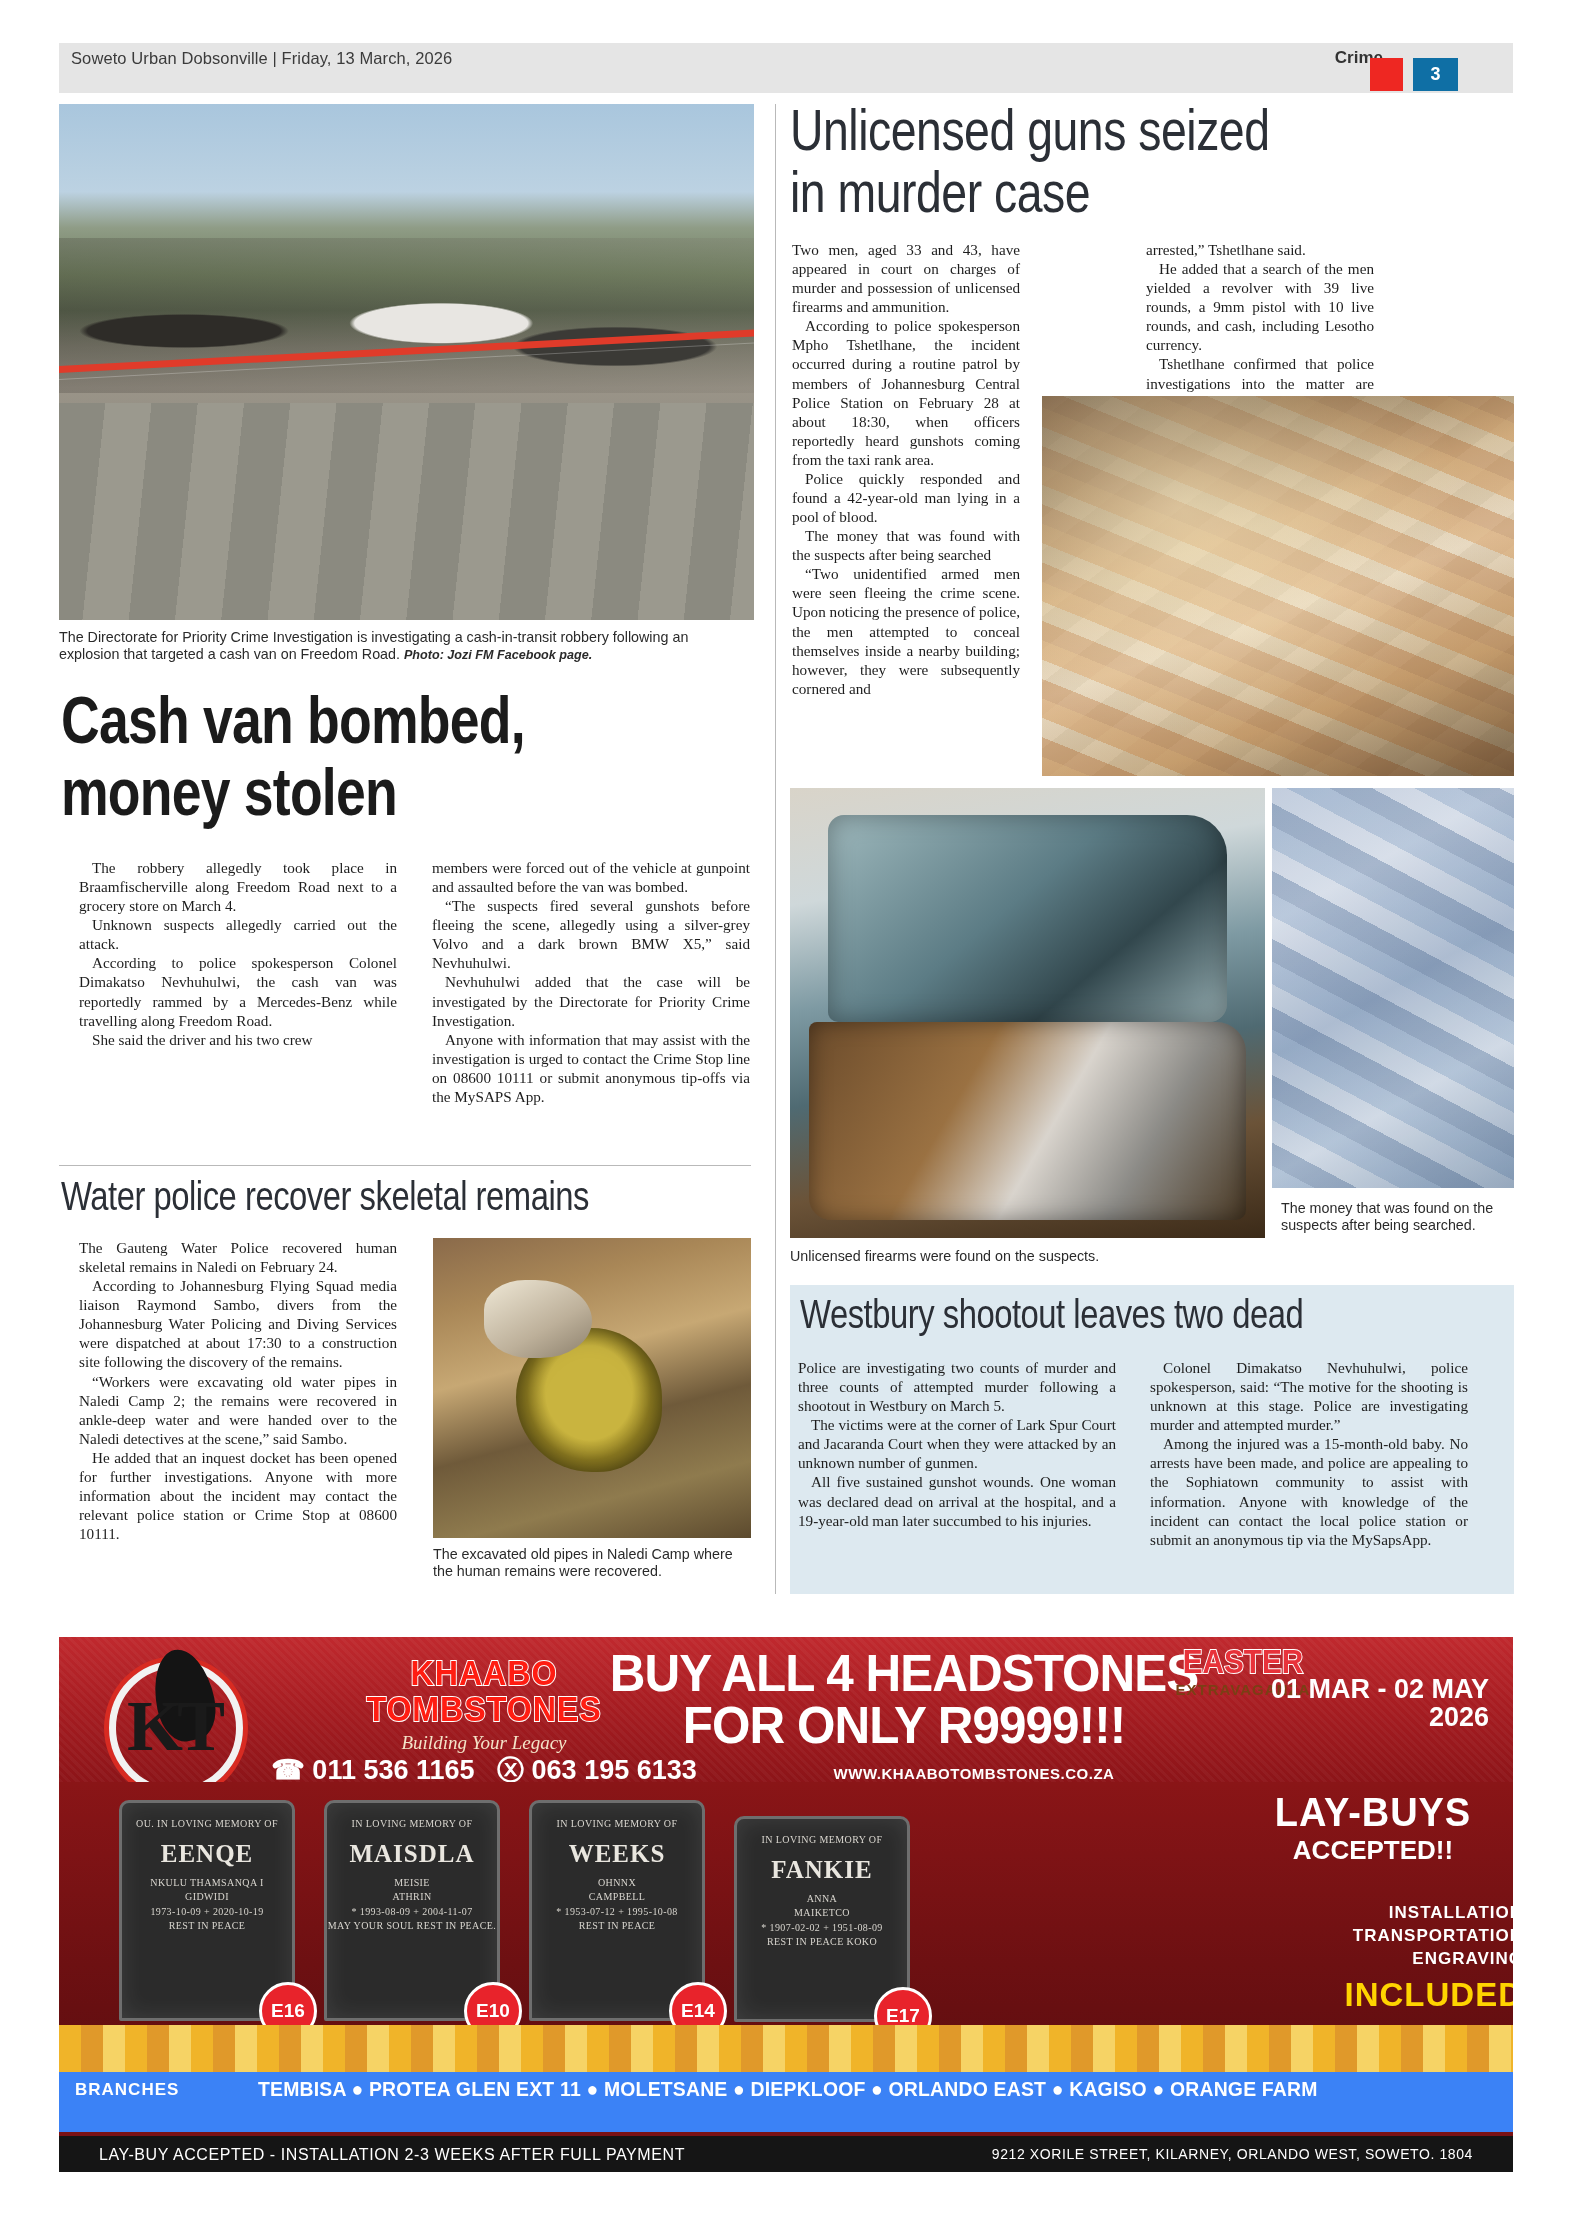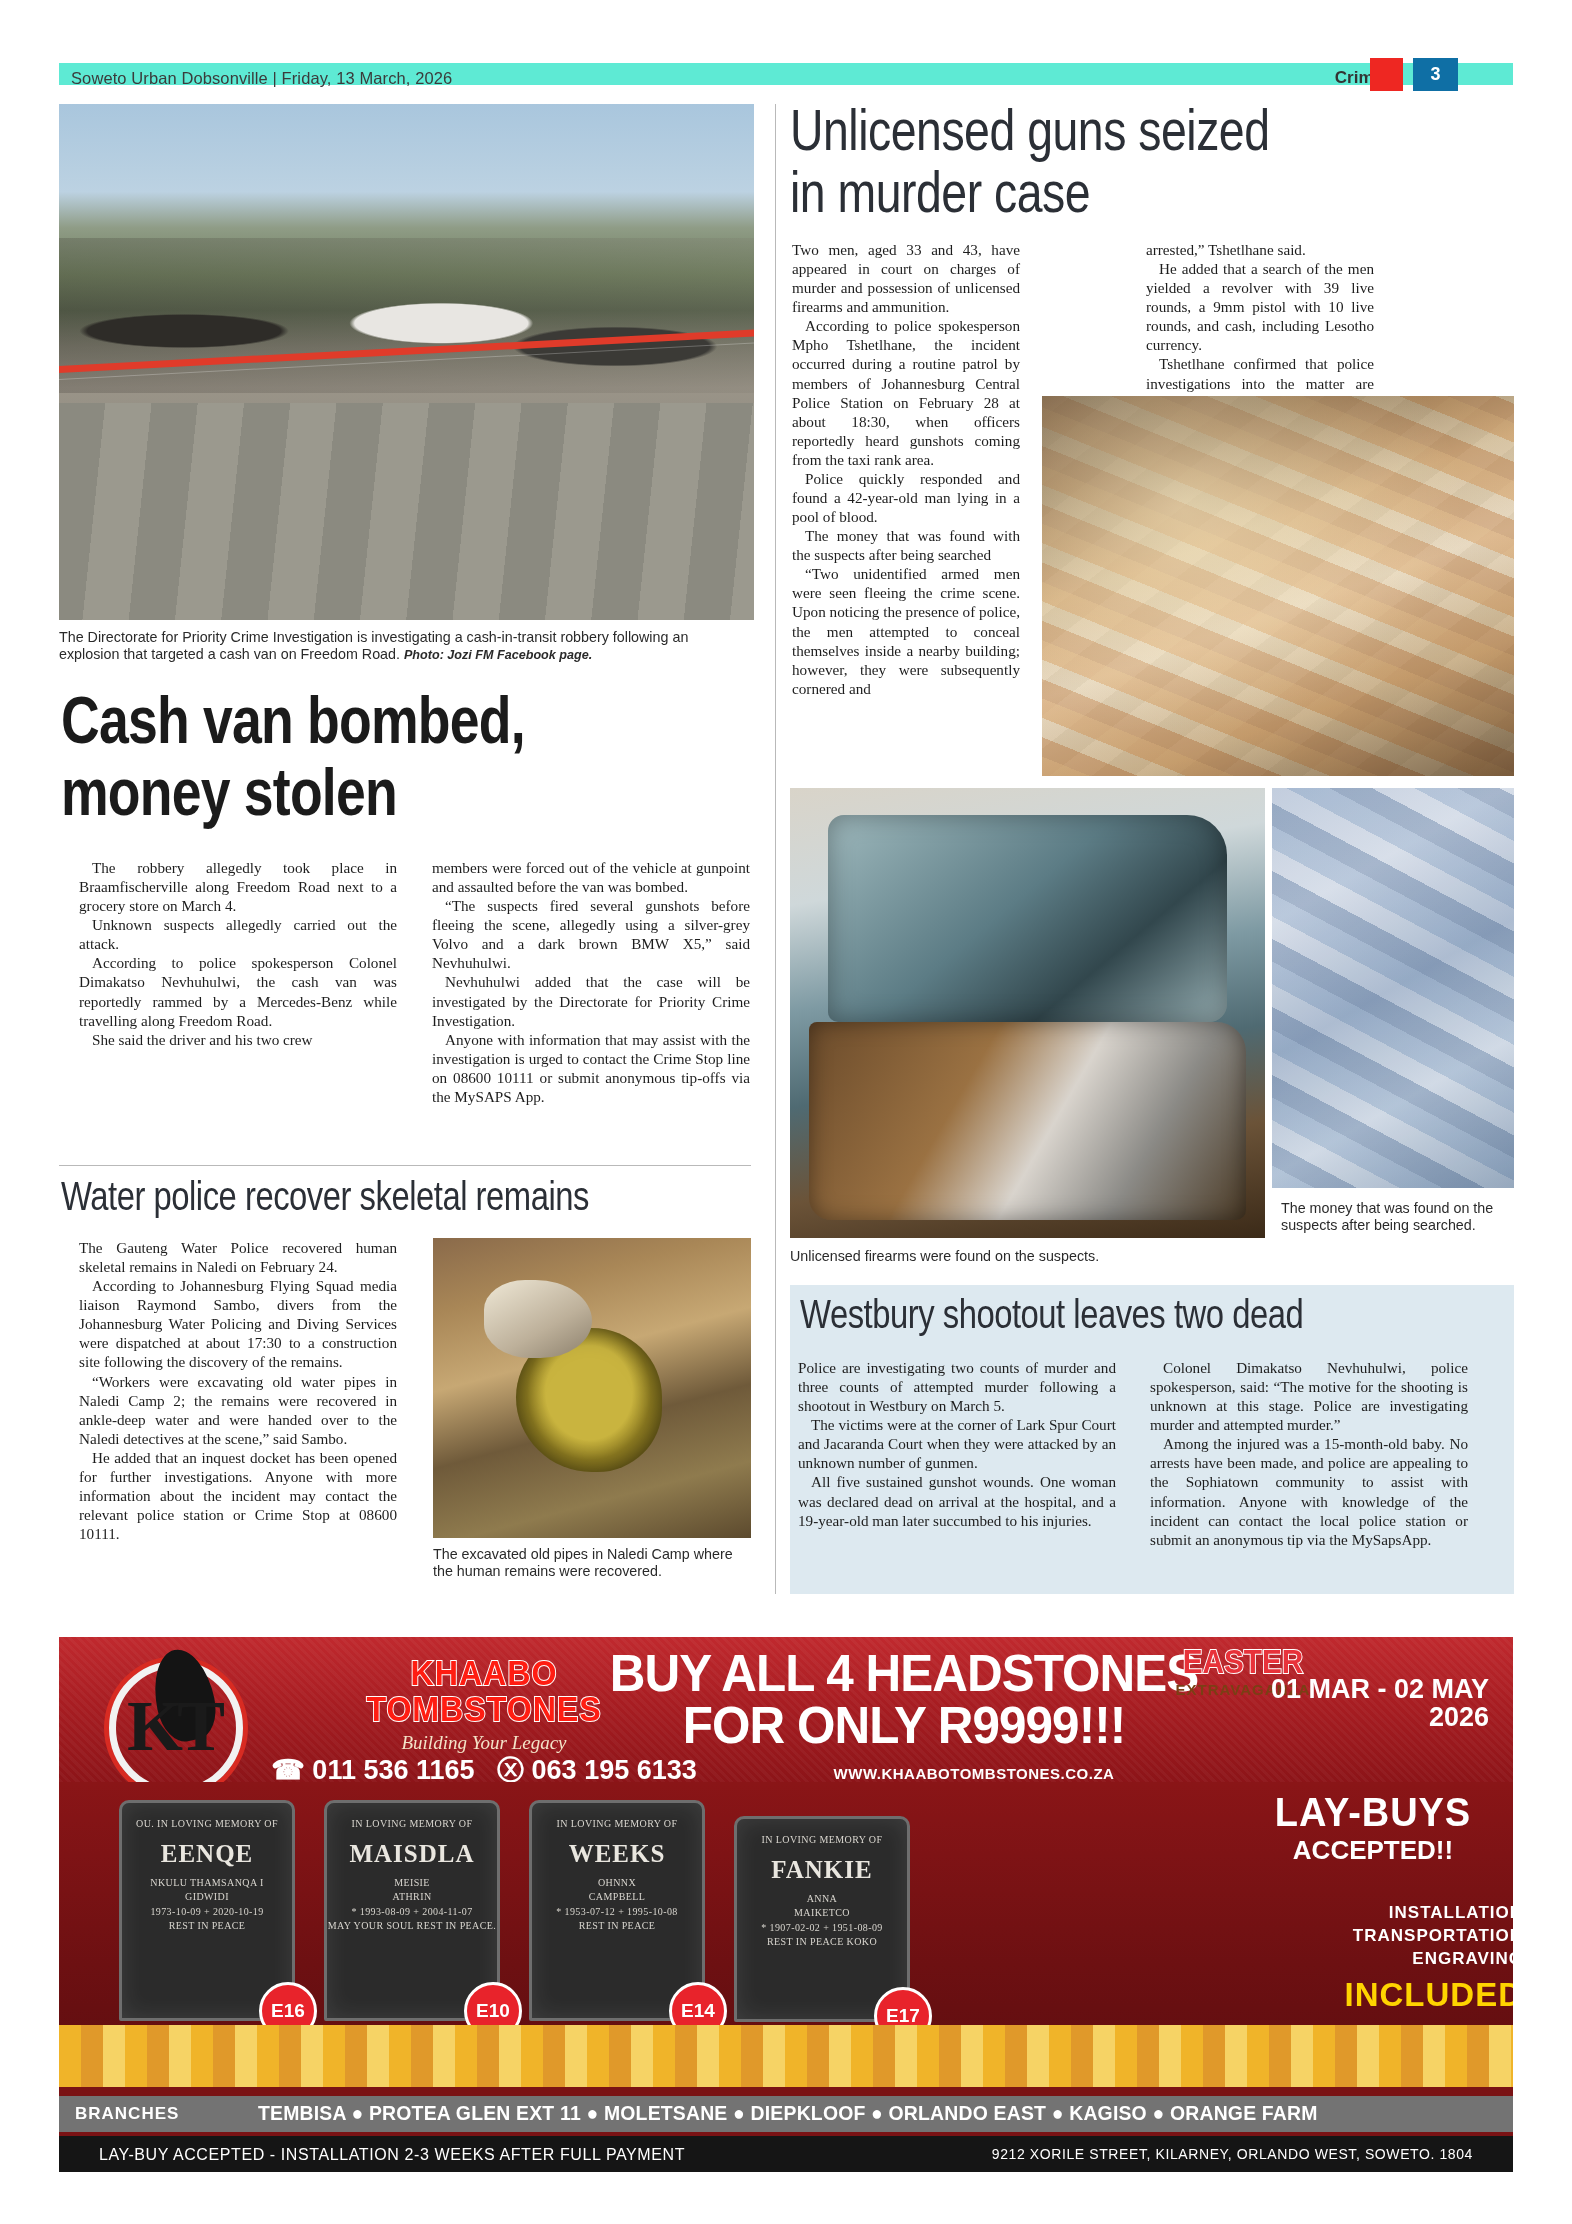--- a/index.html
+++ b/index.html
@@ -1,20 +1,20 @@
 <!DOCTYPE html>
 <html><head>
 <meta charset="utf-8">
 <style>
   html,body{margin:0;padding:0;background:#fff;}
   body{width:1572px;height:2224px;font-family:"Liberation Sans",sans-serif;color:#231f20;overflow:hidden;}
   .page{position:relative;width:1572px;height:2224px;background:#ffffff;}
 
   
-  .masthead{position:absolute;left:59px;top:63px;width:1454px;height:22px;background:#5eead4;}
+  .masthead{position:absolute;left:59px;top:43px;width:1454px;height:50px;background:#e5e5e5;}
   .masthead-title{position:absolute;left:12px;top:6px;font-family:"Liberation Sans",sans-serif;
      font-size:16.5px;font-weight:400;color:#3b3b3b;letter-spacing:.1px;white-space:nowrap;}
   .masthead-section{position:absolute;right:130px;top:5px;font-size:17px;font-weight:700;color:#333;}
   .mh-red{position:absolute;left:1370px;top:58px;width:33px;height:33px;background:#ee2722;}
   .mh-num{position:absolute;left:1413px;top:58px;width:45px;height:33px;background:#0f6fa5;
      color:#fff;font-size:18px;font-weight:700;text-align:center;line-height:33px;}
 
   
   .hl{font-family:"Liberation Sans",sans-serif;font-weight:400;color:#2b2f36;
       letter-spacing:-.6px;line-height:1.02;transform:scaleX(.80);transform-origin:left top;}
@@ -118,21 +118,21 @@
   .badge{position:absolute;width:52px;height:52px;border-radius:50%;background:#e8232b;color:#fff;
      font-size:19px;font-weight:700;text-align:center;line-height:52px;border:3px solid #fff;}
   .ad-laybuy{position:absolute;right:18px;top:8px;width:300px;text-align:center;}
   .ad-laybuy .t1{font-size:40px;font-weight:700;color:#fff;letter-spacing:1px;transform:scaleX(.95);}
   .ad-laybuy .t2{font-size:26px;font-weight:700;color:#fff;}
   .ad-install{position:absolute;right:18px;top:120px;width:300px;text-align:right;
      font-size:17px;font-weight:700;color:#fff;line-height:1.35;letter-spacing:1px;}
   .ad-install .inc{display:block;font-size:33px;color:#ffd400;margin-top:2px;}
   .ad-grass{position:absolute;left:0;bottom:85px;width:100%;height:62px;
      background:repeating-linear-gradient(90deg,#f0b429 0 22px,#e0992a 22px 44px,#f6d365 44px 66px);}
-  .ad-branches{position:absolute;left:0;bottom:40px;width:100%;height:36px;background:#737373;}
+  .ad-branches{position:absolute;left:0;bottom:40px;width:100%;height:60px;background:#3b82f6;}
   .ad-branches .lbl{position:absolute;left:16px;top:8px;font-size:17px;font-weight:700;color:#fff;letter-spacing:1px;}
   .ad-branches .list{position:absolute;left:180px;top:6px;right:10px;font-size:20px;font-weight:700;
      color:#fff;letter-spacing:.2px;transform:scaleX(.97);white-space:nowrap;}
   .ad-foot{position:absolute;left:0;bottom:0;width:100%;height:36px;background:#151515;}
   .ad-foot .l{position:absolute;left:40px;top:10px;font-size:16px;color:#fff;letter-spacing:.6px;}
   .ad-foot .r{position:absolute;right:40px;top:10px;font-size:14px;color:#fff;letter-spacing:.6px;}
 </style>
 </head>
 <body>
 

